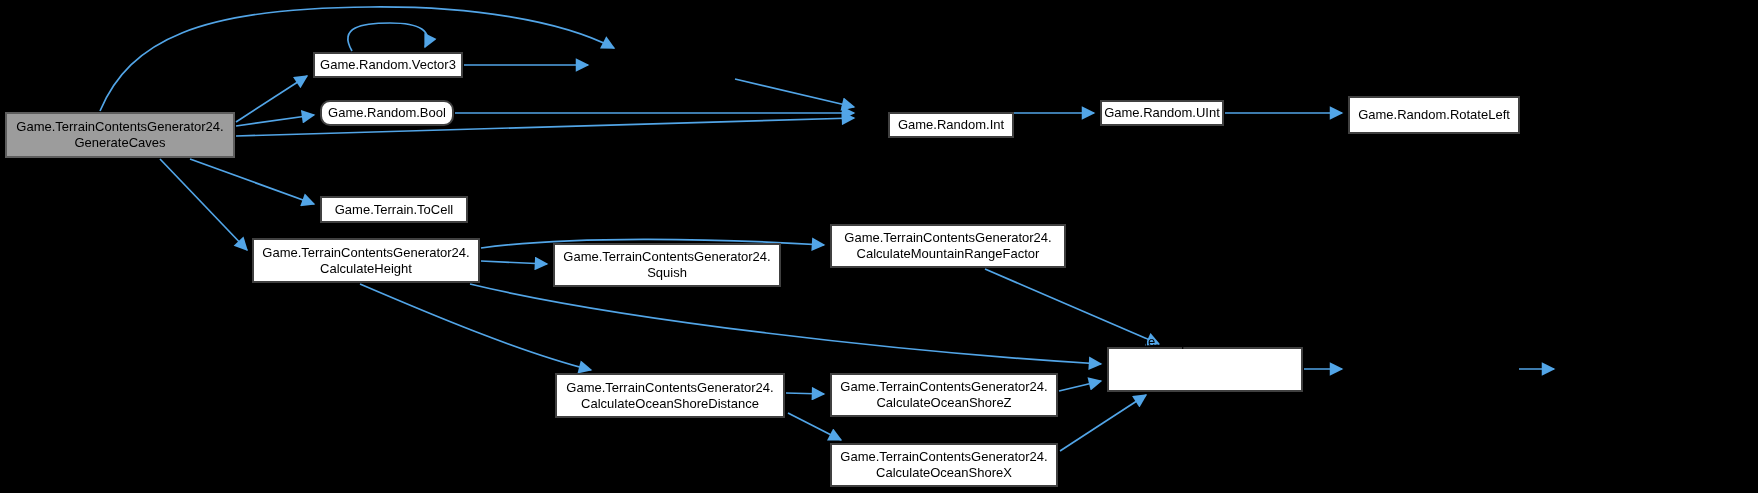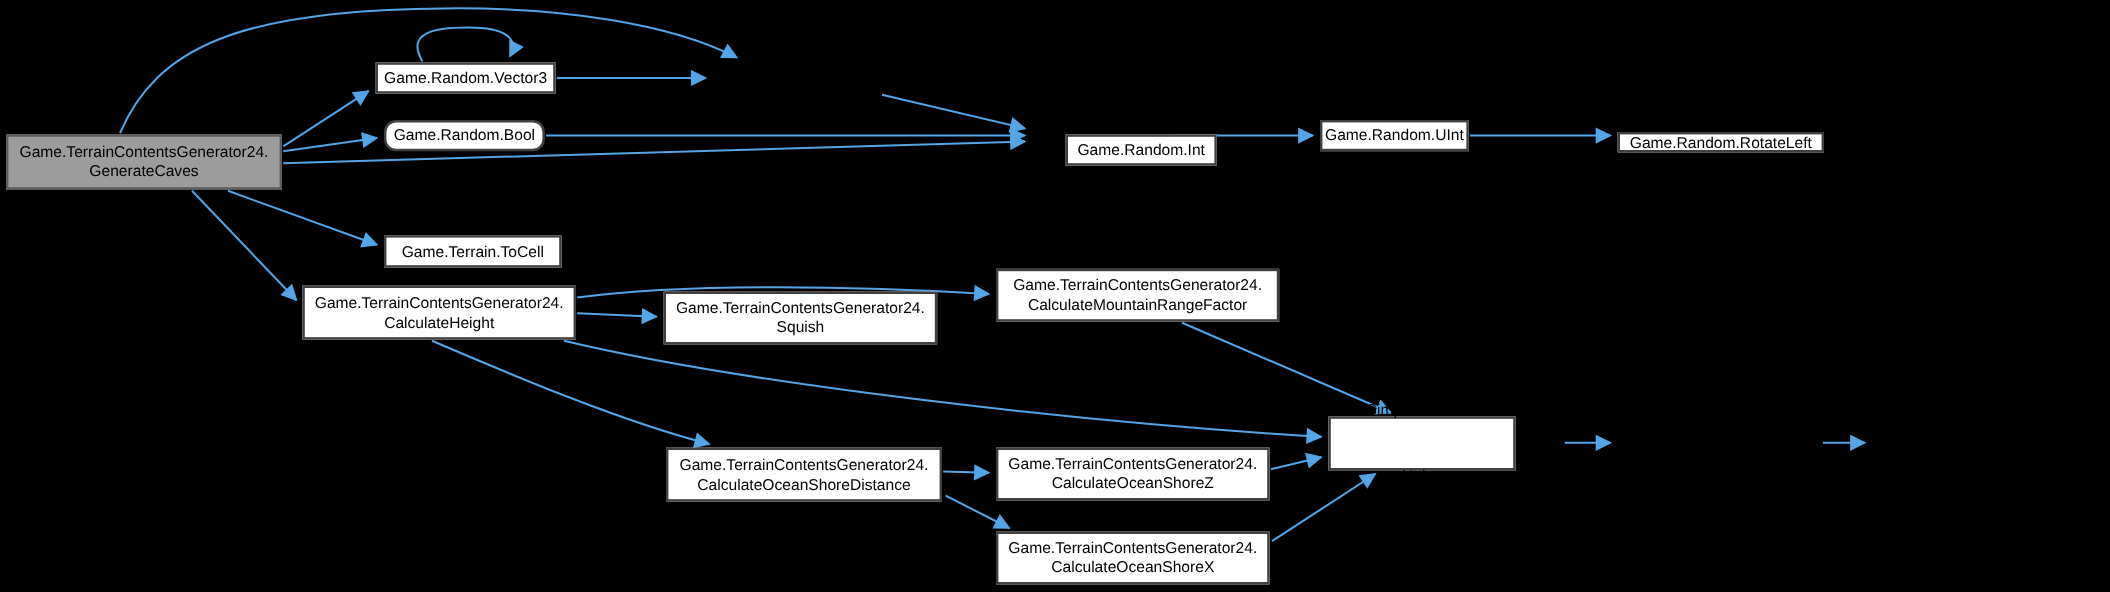--- a/index.html
+++ b/index.html
@@ -81,21 +81,21 @@
       </div>
       <div class="node" style="left: 320px; top: 100px; width: 134px; height: 26px; border-radius: 10px;">
         <span>Game.Random.Bool</span>
       </div>
       <div class="node" style="left: 888px; top: 100px; width: 126px; height: 26px; margin-top: 12px;">
         <span>Game.Random.Int</span>
       </div>
       <div class="node" style="left: 1100px; top: 100px; width: 124px; height: 26px;">
         <span>Game.Random.UInt</span>
       </div>
-      <div class="node" style="left: 1348px; top: 110px; width: 172px; height: 17px; text-align: center;">
+      <div class="node" style="left: 1348px; top: 96px; width: 172px; height: 38px; text-align: center;">
         <span>Game.Random.RotateLeft</span>
       </div>
       <div class="node" style="left: 320px; top: 196px; width: 148px; height: 27px;">
         <span>Game.Terrain.ToCell</span>
       </div>
       <div class="node" style="left: 252px; top: 238px; width: 228px; height: 45px;">
         <span>Game.TerrainContentsGenerator24.</span>
         <span>CalculateHeight</span>
       </div>
       <div class="node" style="left: 553px; top: 243px; width: 228px; height: 44px;">
@@ -111,18 +111,18 @@
         <span>CalculateOceanShoreDistance</span>
       </div>
       <div class="node" style="left: 830px; top: 373px; width: 228px; height: 44px;">
         <span>Game.TerrainContentsGenerator24.</span>
         <span>CalculateOceanShoreZ</span>
       </div>
       <div class="node" style="left: 830px; top: 443px; width: 228px; height: 44px;">
         <span>Game.TerrainContentsGenerator24.</span>
         <span>CalculateOceanShoreX</span>
       </div>
-      <div class="node" style="left: 1107px; top: 347px; width: 156px; height: 45px; gap: 39px;">
+      <div class="node" style="left: 1107px; top: 347px; width: 196px; height: 45px; gap: 39px;">
         <span>Game.SimplexNoise.Octaved</span>
         <span>Noise</span>
       </div>
     </div>
 </div>
 
 </body></html>

